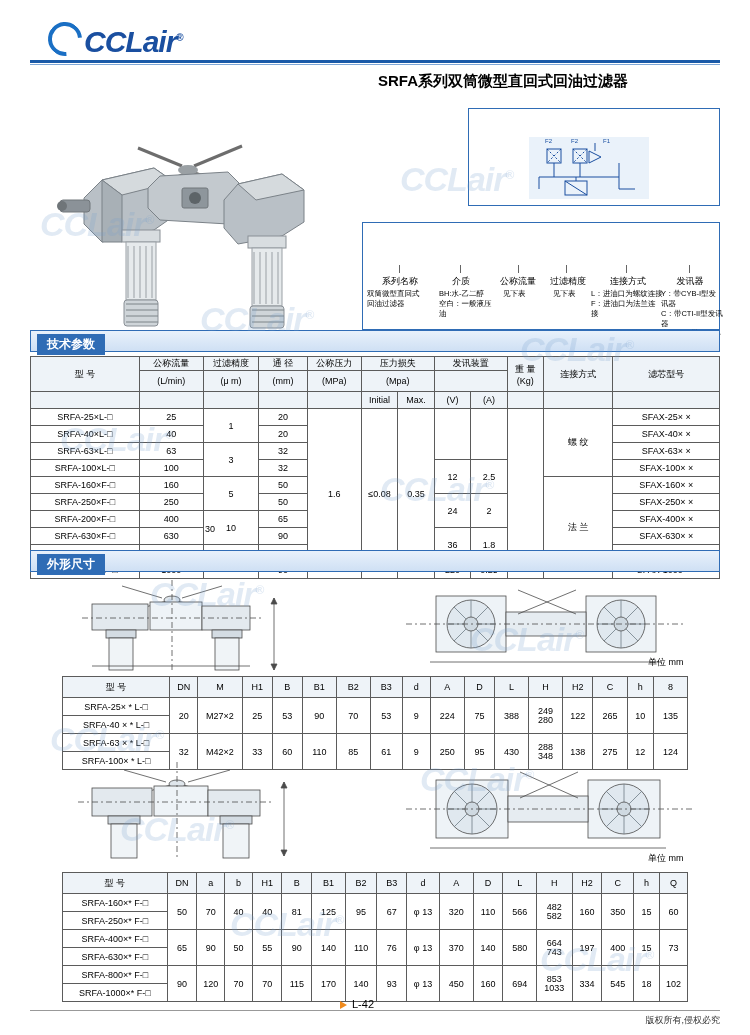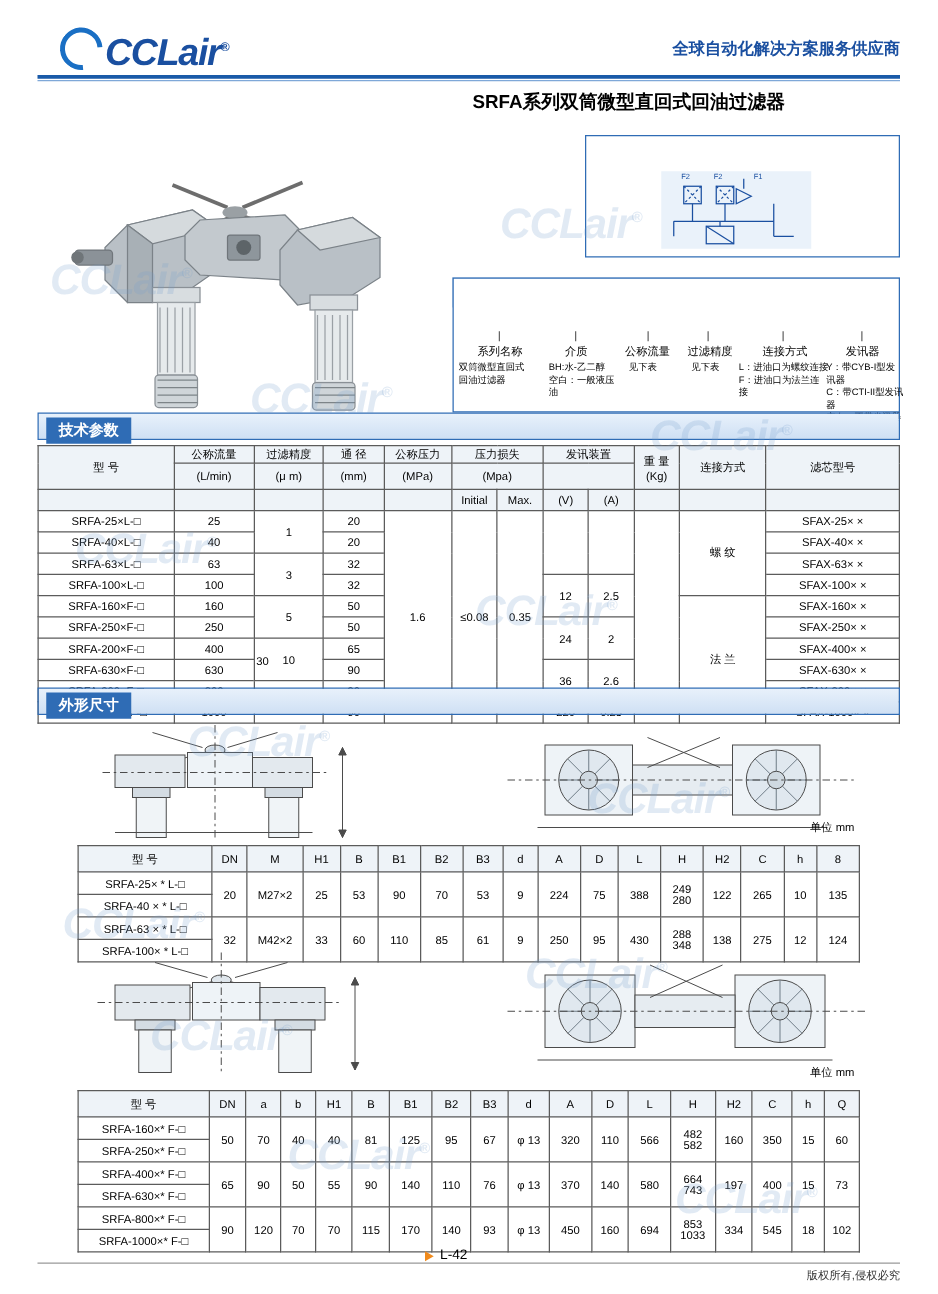--- a/index.html
+++ b/index.html
@@ -124,21 +124,20 @@
 </style>
 </head>
 <body>
 
 <div class="page">
 
   <div class="topbar">
     <div class="logo">
       <span class="swirl"></span><span>CCLair</span><span class="logo-r">®</span>
     </div>
-    <div class="slogan">全球自动化解决方案服务供应商</div>
     <div class="bluerule"></div>
     <div class="bluerule2"></div>
   </div>
 
   <div class="doc-title">SRFA系列双筒微型直回式回油过滤器</div>
 
   <div class="photo">
     <svg width="300" height="210" viewBox="0 0 300 210">
 
       <g stroke="#6d6d6d" stroke-width="3" fill="none">
@@ -376,21 +375,21 @@
       <td rowspan="2">10</td>
       <td>65</td>
       <td>SFAX-400× ×</td>
     </tr>
 
     <tr>
       <td class="model-col" style="height:16px;">SRFA-630×F-□</td>
       <td>630</td>
       <td>90</td>
       <td rowspan="2">36</td>
-      <td rowspan="2">2.6</td>
+      <td rowspan="2">1.8</td>
       <td>SFAX-630× ×</td>
     </tr>
 
     <tr>
       <td class="model-col" style="height:16px;">SRFA-800×F-□</td>
       <td>800</td>
       <td rowspan="2">20</td>
       <td>90</td>
       <td>SFAX-800× ×</td>
     </tr>

